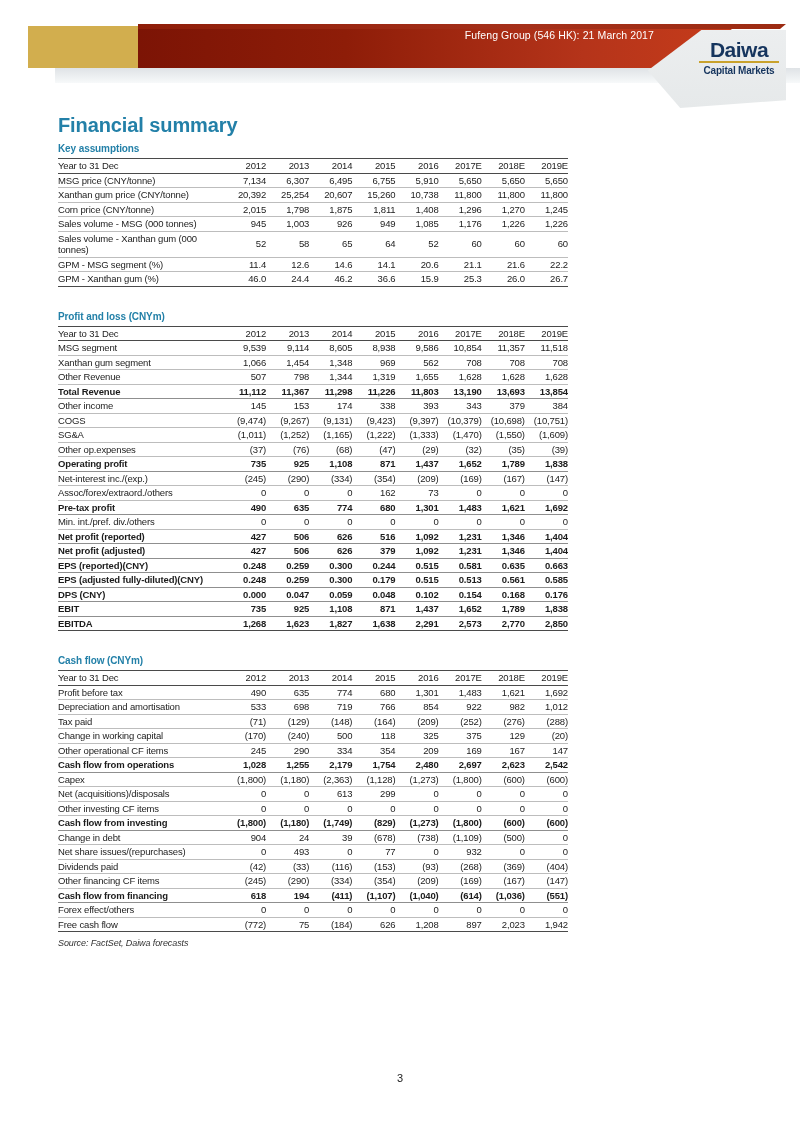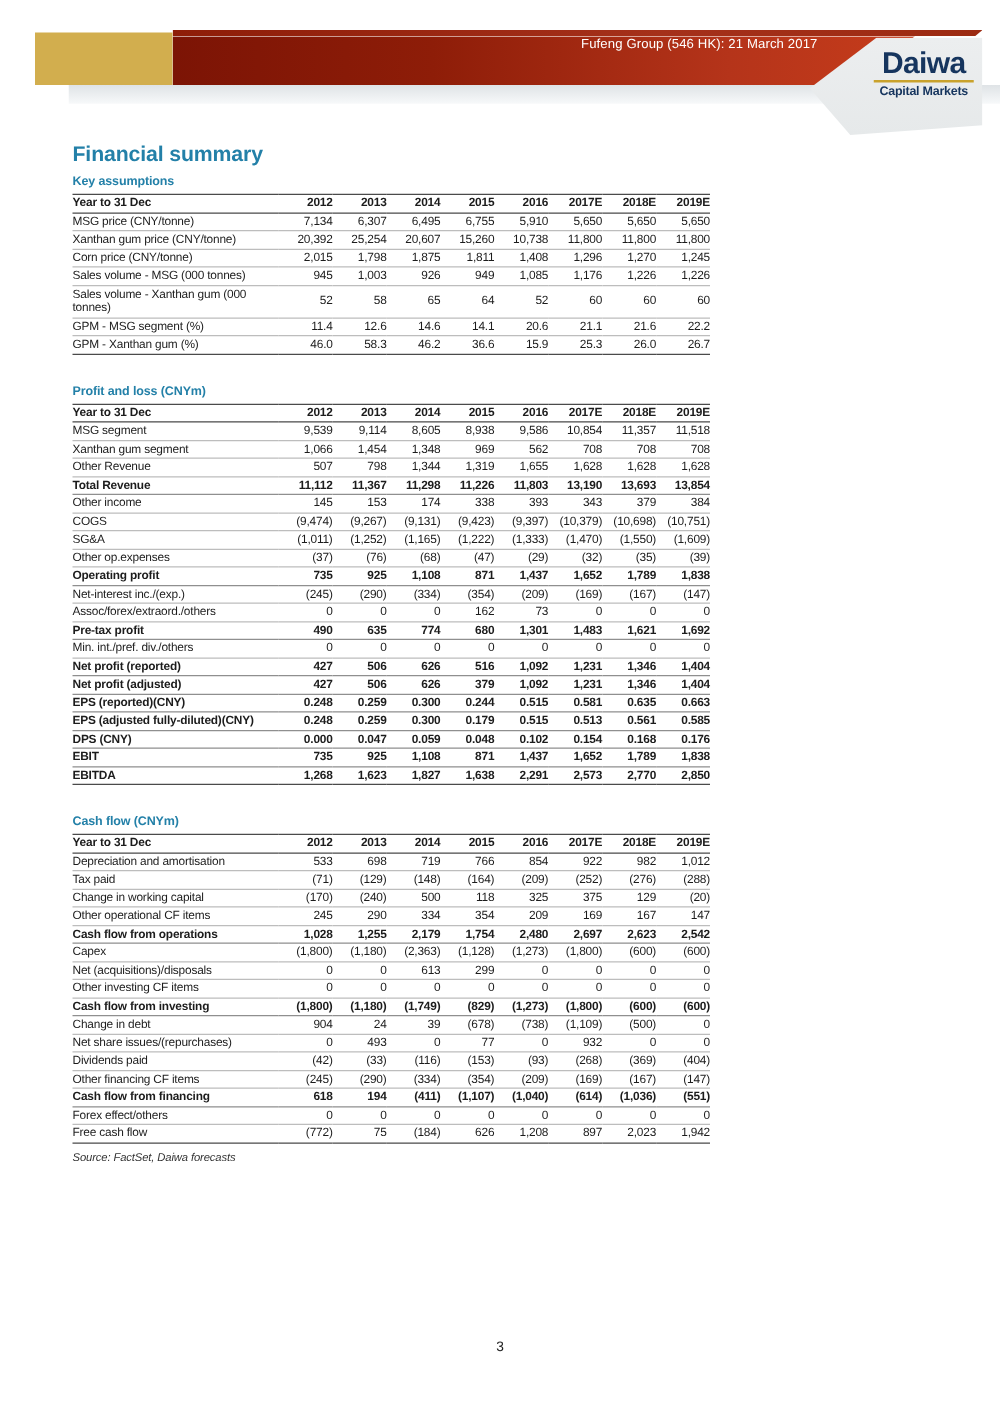--- a/index.html
+++ b/index.html
@@ -15,35 +15,35 @@
            background:linear-gradient(90deg,#7c1405 0%,#8e1d08 35%,#b5341a 75%,#c63c1b 100%);
            clip-path:polygon(0 0,100% 0,calc(100% - 54px) 100%,0 100%);
            display:flex;align-items:flex-start;justify-content:flex-end;padding-left:30px;}
   .hdr-red span{color:#ffffff;font-size:10.5px;padding-right:78px;letter-spacing:.1px;}
   .hdr-shadow{position:absolute;left:55px;top:68px;width:745px;height:15px;
               background:linear-gradient(#dfe3e6,#f7f9fa);}
   .logo-panel{position:absolute;left:645px;top:30px;width:141px;height:78px;
               background:linear-gradient(#eceeef,#e6e9ea);
               clip-path:polygon(40% 0,100% 0,100% 90%,25% 100%,2% 52%);}
   .logo-inner{position:absolute;left:52px;top:9px;width:84px;text-align:center;}
-  .daiwa-word{font-size:24px;font-weight:bold;color:#16355e;letter-spacing:-.5px;line-height:1;}
+  .daiwa-word{font-size:21px;font-weight:bold;color:#16355e;letter-spacing:-.5px;line-height:1;}
   .daiwa-rule{height:2px;background:#c9a22c;margin:1px 2px 2px 2px;}
   .daiwa-sub{font-size:10px;font-weight:bold;color:#16355e;letter-spacing:-.2px;}
 
   
   .content{position:absolute;left:58px;top:114px;width:510px;}
-  h1.fin{font-size:17px;font-weight:bold;color:#2380a8;margin:0 0 6px 0;letter-spacing:-.1px;}
+  h1.fin{font-size:20px;font-weight:bold;color:#2380a8;margin:0 0 6px 0;letter-spacing:-.1px;}
   h2.sec{font-size:10px;font-weight:bold;color:#2380a8;margin:0 0 4px 0;letter-spacing:-.1px;}
   .tbl-gap{height:24px;}
 
   table{width:100%;border-collapse:collapse;table-layout:fixed;font-size:9.5px;
         letter-spacing:-.15px;color:#1c1c1c;}
   col.lblcol{width:165px;}
   th,td{padding:1px 0;line-height:11.5px;vertical-align:middle;}
-  thead th{font-weight:bold;text-align:right;
+  thead th{font-weight:normal;text-align:right;
            border-top:1.2px solid #4a4a4a;border-bottom:1.2px solid #4a4a4a;}
   thead th:first-child{text-align:left;}
   tbody td{text-align:right;border-bottom:1px solid #bdbdbd;}
   tbody td.lbl{text-align:left;}
   tbody tr.bold td{font-weight:bold;border-top:1px solid #8f8f8f;border-bottom:1px solid #8f8f8f;}
   tbody tr:last-child td{border-bottom:1.2px solid #4a4a4a;}
 
   .source{font-size:9px;font-style:italic;color:#333;margin:6px 0 0 0;letter-spacing:-.1px;}
   .pagenum{position:absolute;left:0;top:1072px;width:100%;text-align:center;
            font-size:11px;color:#222;}
@@ -161,21 +161,21 @@
             <td>14.6</td>
             <td>14.1</td>
             <td>20.6</td>
             <td>21.1</td>
             <td>21.6</td>
             <td>22.2</td>
           </tr>
           <tr>
             <td class="lbl">GPM - Xanthan gum (%)</td>
             <td>46.0</td>
-            <td>58.3</td>
+            <td>24.4</td>
             <td>46.2</td>
             <td>36.6</td>
             <td>15.9</td>
             <td>25.3</td>
             <td>26.0</td>
             <td>26.7</td>
           </tr>
         </tbody>
     </table>
 
@@ -454,20 +454,31 @@
             <th>2014</th>
             <th>2015</th>
             <th>2016</th>
             <th>2017E</th>
             <th>2018E</th>
             <th>2019E</th>
           </tr>
         </thead>
       <tbody>
           <tr>
+            <td class="lbl">Profit before tax</td>
+            <td>490</td>
+            <td>635</td>
+            <td>774</td>
+            <td>680</td>
+            <td>1,301</td>
+            <td>1,483</td>
+            <td>1,621</td>
+            <td>1,692</td>
+          </tr>
+          <tr>
             <td class="lbl">Depreciation and amortisation</td>
             <td>533</td>
             <td>698</td>
             <td>719</td>
             <td>766</td>
             <td>854</td>
             <td>922</td>
             <td>982</td>
             <td>1,012</td>
           </tr>

